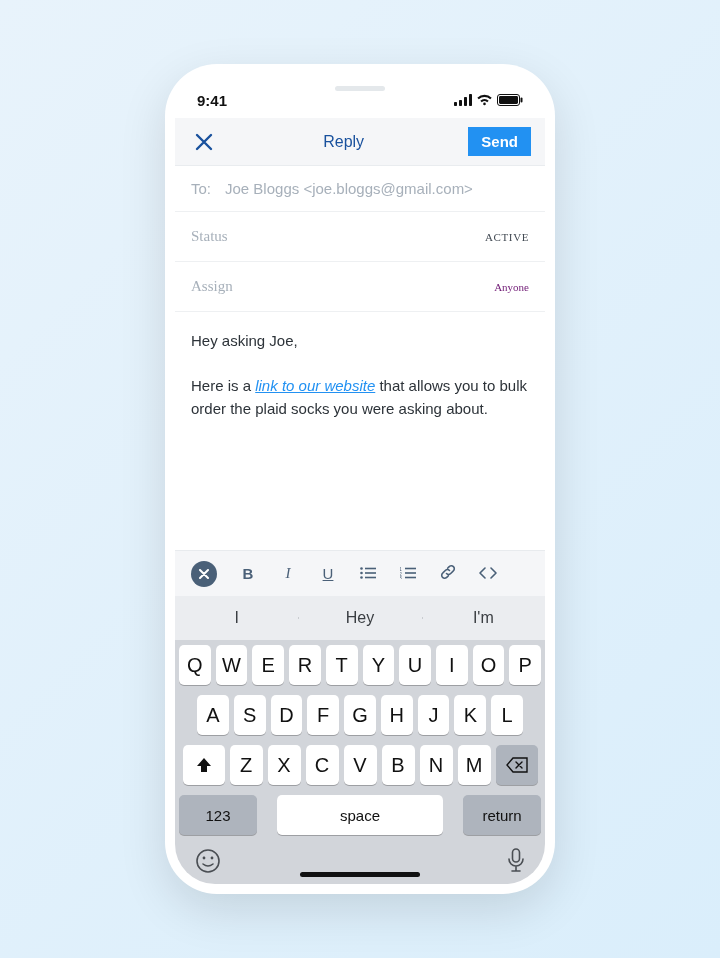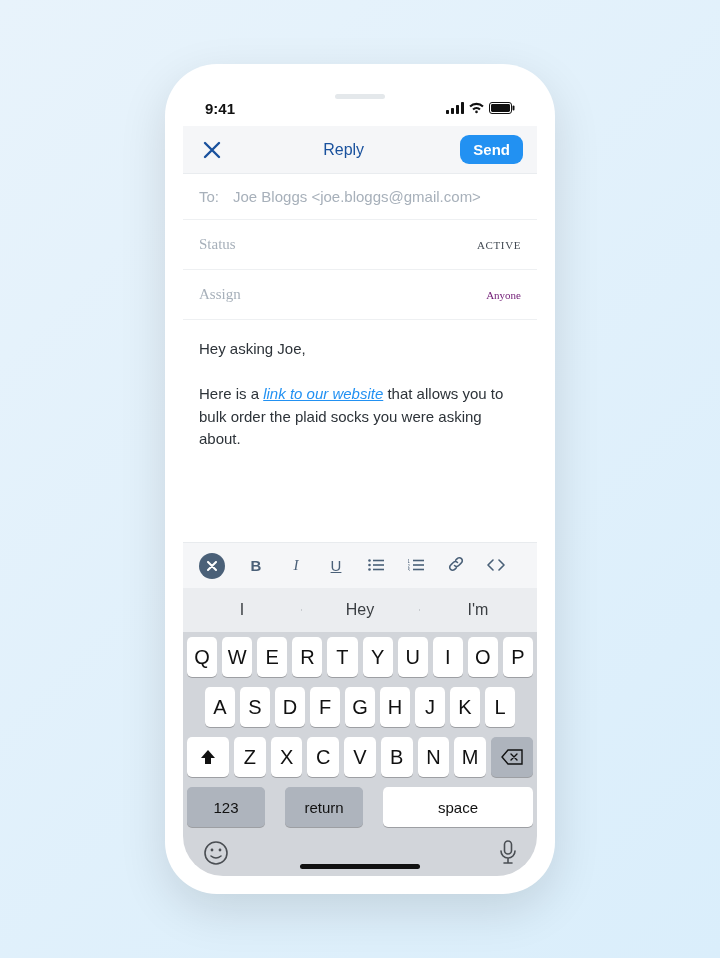--- a/index.html
+++ b/index.html
@@ -11,21 +11,21 @@
     display: flex;
     align-items: center;
     justify-content: center;
   }
   .phone {
     width: 390px;
     height: 830px;
     background: #fff;
     border-radius: 52px;
     box-shadow: 0 16px 48px rgba(0,0,0,0.12);
-    padding: 18px;
+    padding: 10px;
     position: relative;
   }
   .screen {
     width: 100%;
     height: 100%;
     background: #fff;
     border-radius: 40px;
     overflow: hidden;
     position: relative;
     display: flex;
@@ -78,21 +78,21 @@
     width: 30px; height: 30px; display:flex; align-items:center; justify-content:center;
     color:#19519d; cursor:pointer;
   }
   .nav-title { font-size: 16px; font-weight: 400; color: #19519d; }
   .send-btn {
     background: #2291f2;
     color: #fff;
     font-size: 15px;
     font-weight: 600;
     padding: 6px 13px;
-    border-radius: 9px;
+    border-radius: 0;
     border: none;
     cursor: pointer;
   }
   .row {
     display: flex;
     justify-content: space-between;
     align-items: center;
     padding: 16px 16px;
     border-bottom: 1px solid #eef0f2;
     font-size: 15px;
@@ -322,22 +322,22 @@
         <div class="key">M</div>
         <div class="key key-wide">
           <svg width="22" height="16" viewBox="0 0 22 16">
               <path d="M7 1 L21 1 L21 15 L7 15 L1 8 Z" fill="none" stroke="#111" stroke-width="1.4"></path>
               <path d="M10 5 L16 11 M16 5 L10 11" stroke="#111" stroke-width="1.4" stroke-linecap="round"></path>
             </svg>
         </div>
       </div>
       <div class="krow krow4">
         <div class="key key-mod">123</div>
+        <div class="key key-space">space</div>
         <div class="key key-mod">return</div>
-        <div class="key key-space">space</div>
       </div>
       <div class="kb-bottom">
         <span>
           <svg width="26" height="26" viewBox="0 0 26 26">
               <circle cx="13" cy="13" r="11" stroke="#4a4e53" stroke-width="1.6" fill="none"></circle>
               <circle cx="9" cy="10" r="1.4" fill="#4a4e53"></circle>
               <circle cx="17" cy="10" r="1.4" fill="#4a4e53"></circle>
               <path d="M8 16 Q13 20 18 16" stroke="#4a4e53" stroke-width="1.6" fill="none" stroke-linecap="round"></path>
             </svg>
         </span>

